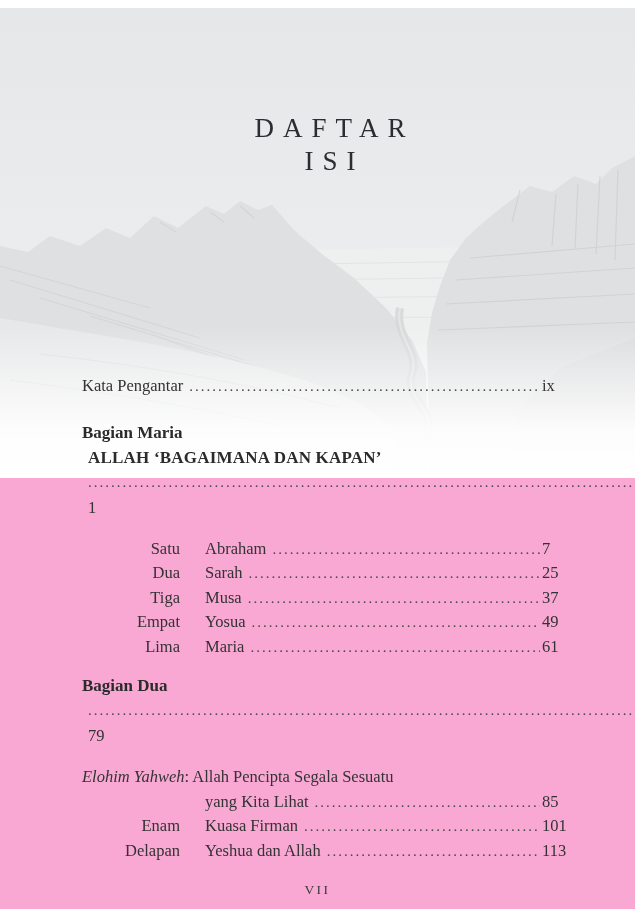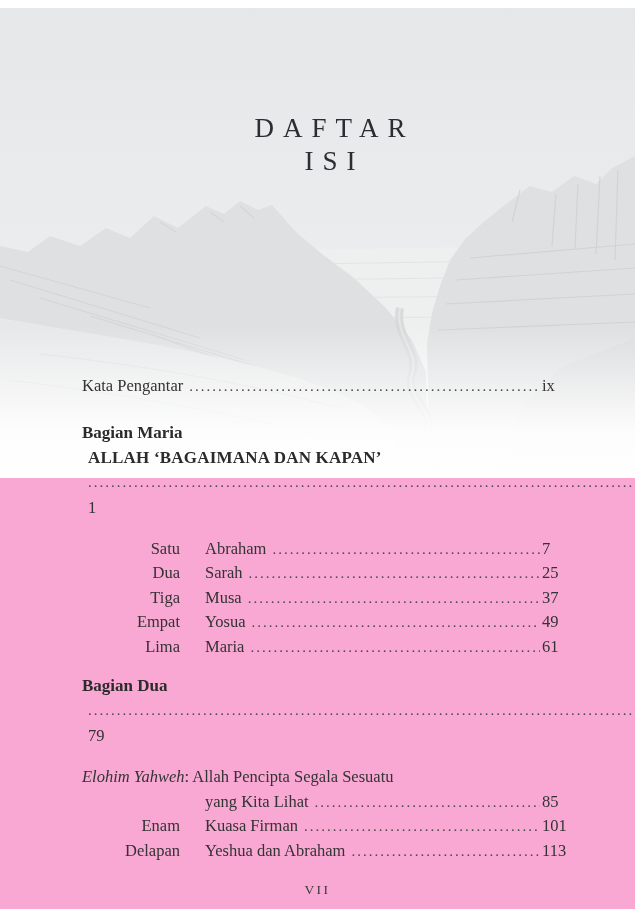--- a/index.html
+++ b/index.html
@@ -240,21 +240,21 @@
             <span class="pagenum">85</span>
           </div>
           <div class="toc-row chapter-row">
             <span class="ch-num">Enam</span>
             <span class="entry-title">Kuasa Firman</span>
             <span class="leader">................................................................................................................................................................</span>
             <span class="pagenum">101</span>
           </div>
           <div class="toc-row chapter-row">
             <span class="ch-num">Delapan</span>
-            <span class="entry-title">Yeshua dan Abraham</span>
+            <span class="entry-title">Yeshua dan Allah</span>
             <span class="leader">................................................................................................................................................................</span>
             <span class="pagenum">113</span>
           </div>
         </div>
       </section>
     </div>
 
   <div class="folio">VII</div>
 
 </div>

